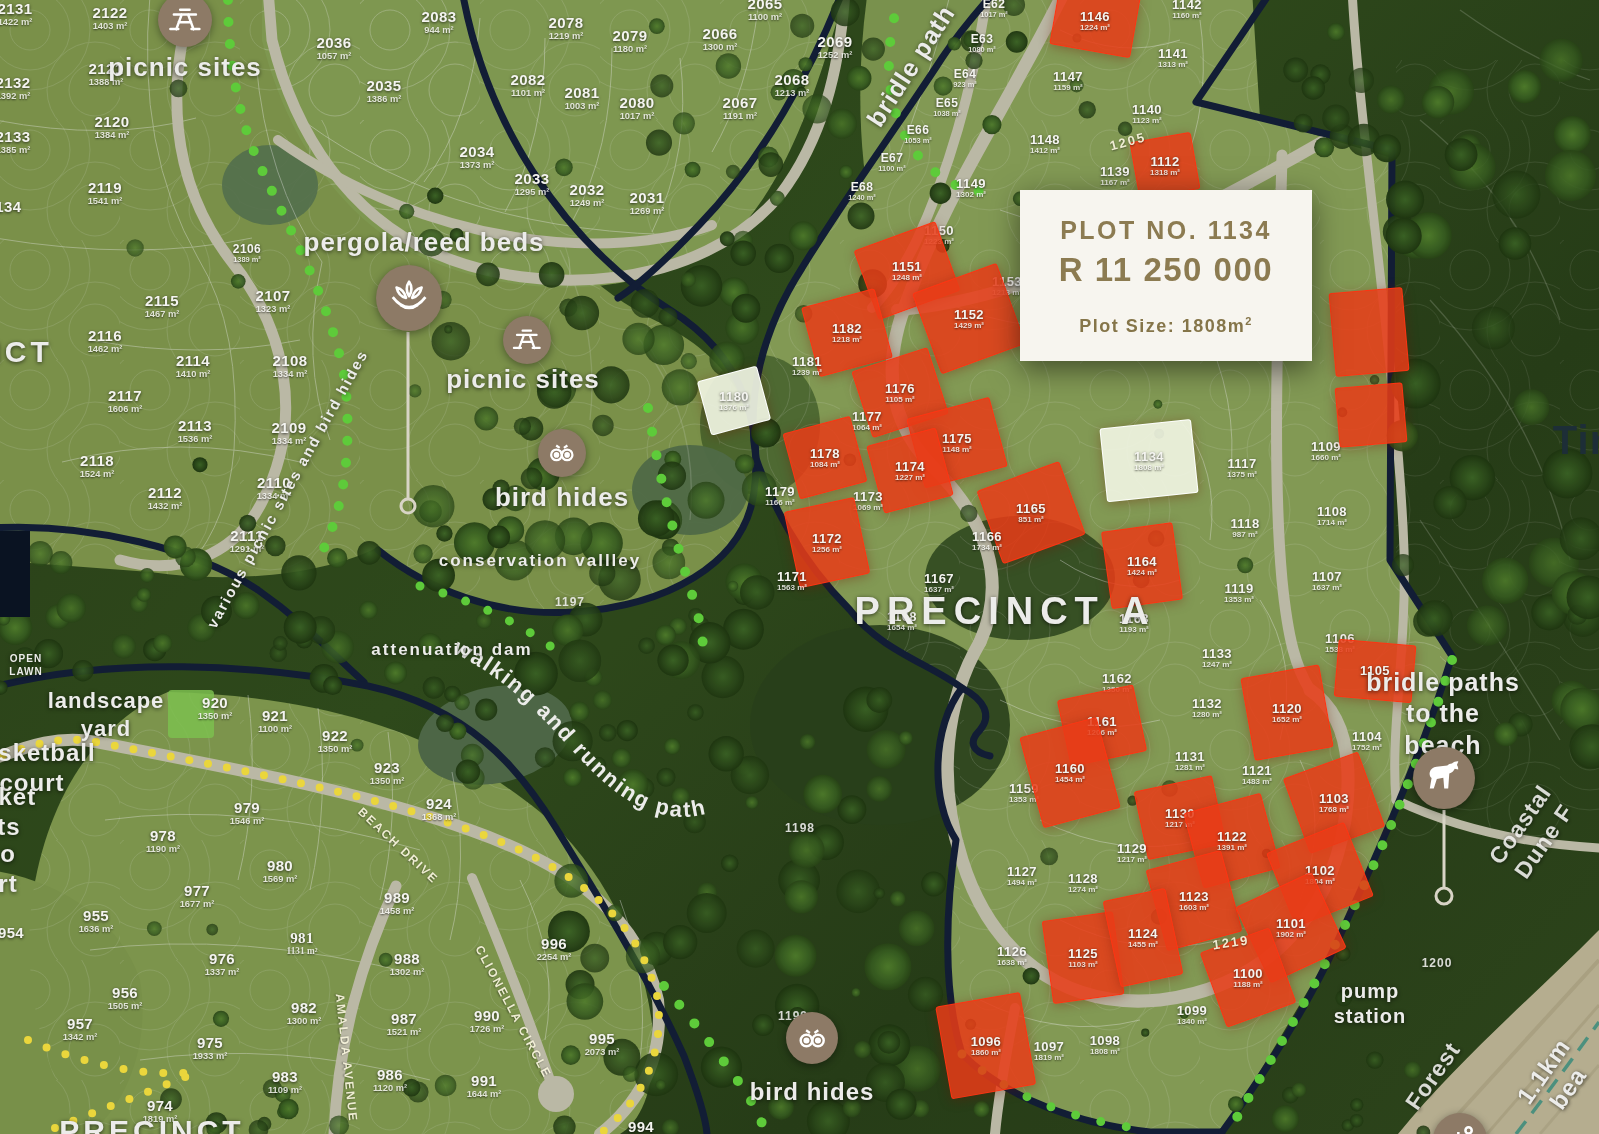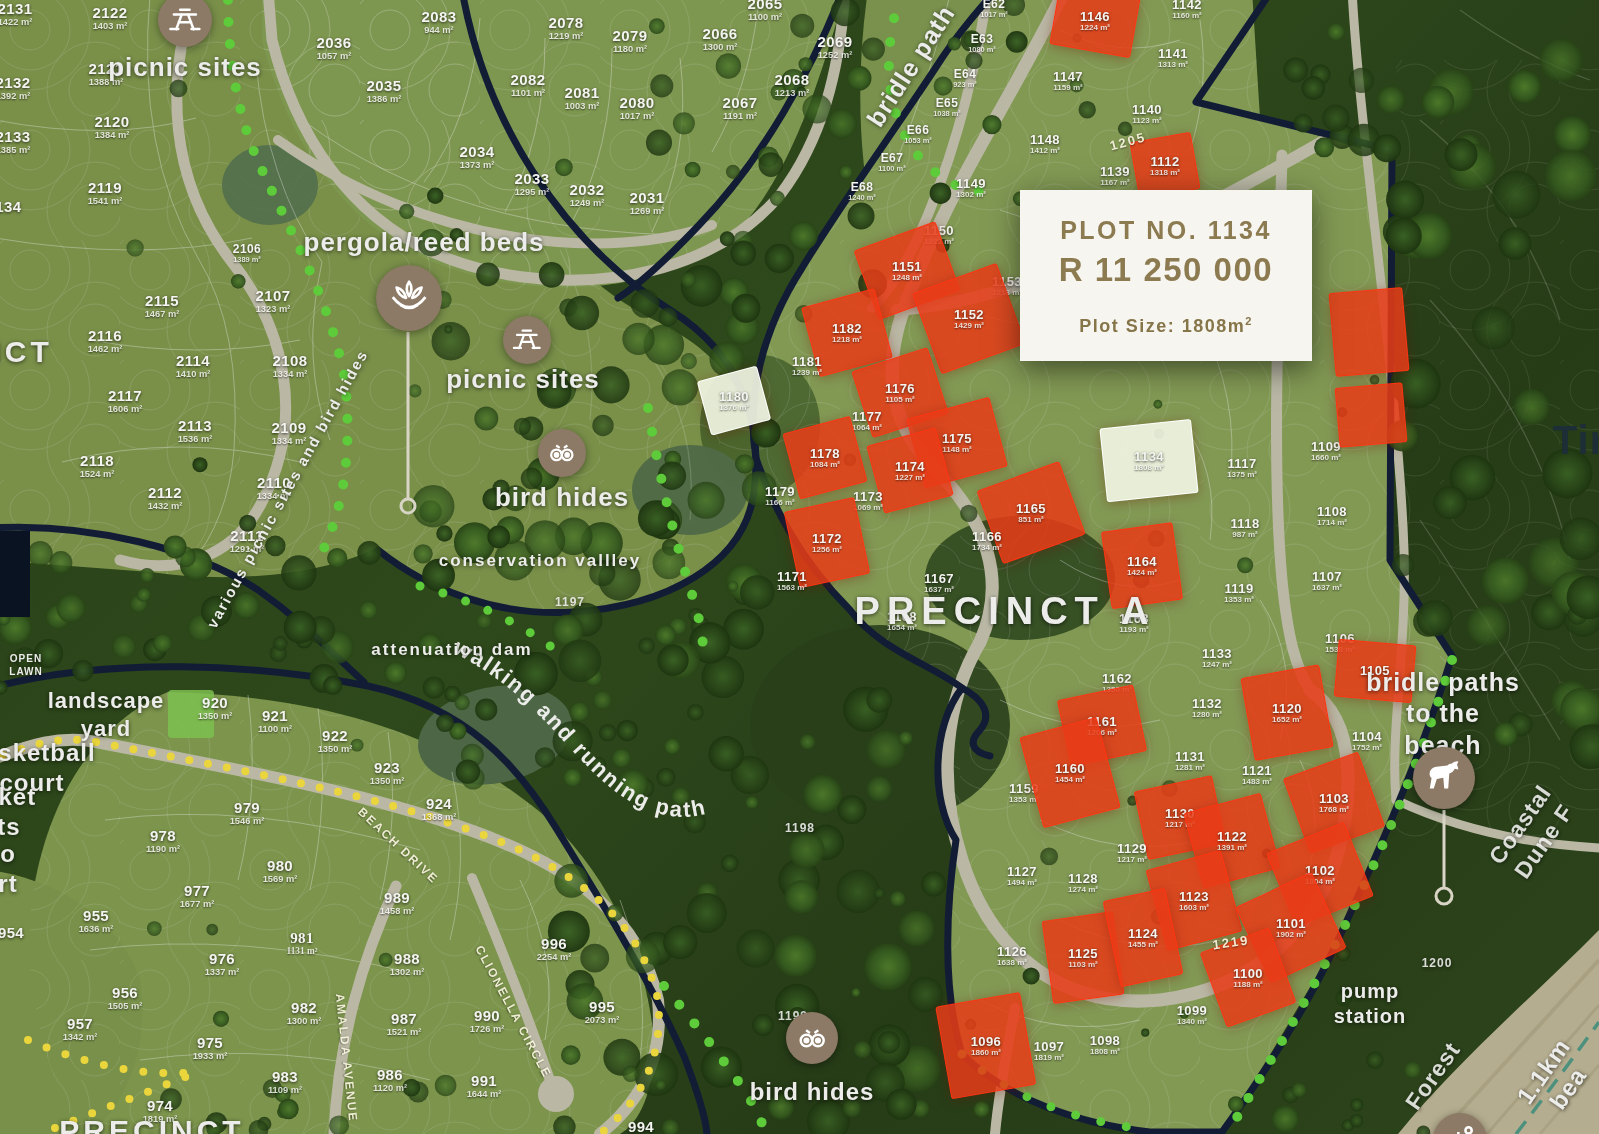--- a/index.html
+++ b/index.html
@@ -1236,21 +1236,21 @@
     <div class="plot" style="left: 210px; top: 1048px; font-size: 15px; transform: translate(-50%, -50%);">
 
     <div class="pn">975</div>
     <div class="pa">1933 m²</div>
   </div>
     <div class="plot" style="left: 487px; top: 1021px; font-size: 15px; transform: translate(-50%, -50%);">
 
     <div class="pn">990</div>
     <div class="pa">1726 m²</div>
   </div>
-    <div class="plot" style="left: 602px; top: 1012px; font-size: 15px; transform: translate(-50%, -50%);">
+    <div class="plot" style="left: 602px; top: 1044px; font-size: 15px; transform: translate(-50%, -50%);">
 
     <div class="pn">995</div>
     <div class="pa">2073 m²</div>
   </div>
     <div class="plot" style="left: 285px; top: 1082px; font-size: 15px; transform: translate(-50%, -50%);">
 
     <div class="pn">983</div>
     <div class="pa">1109 m²</div>
   </div>
     <div class="plot" style="left: 390px; top: 1080px; font-size: 15px; transform: translate(-50%, -50%);">

